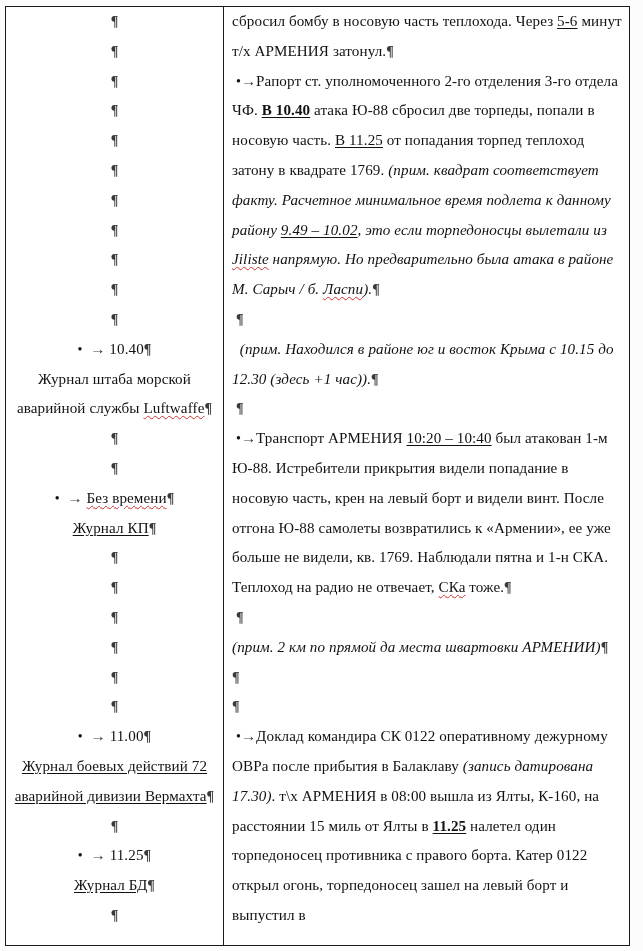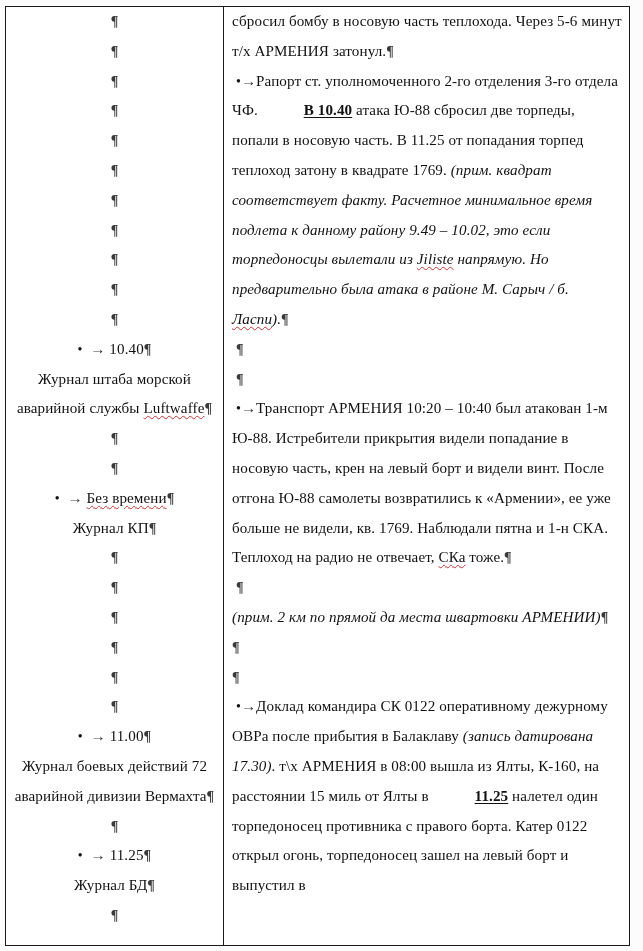--- a/index.html
+++ b/index.html
@@ -55,22 +55,22 @@
 
   
   .pilcrow{
     color:#3a3a3a;
     font-family:"Liberation Serif", serif;
     font-weight:bold;
     font-size:14px;
   } 
   .arrow{ color:#3a3a3a; }
   .i{ font-style:italic; }
-  .u{ text-underline-offset:2px;text-align:right; }
-  .bu{ font-weight:bold; text-decoration:underline; text-underline-offset:2px;margin-left:42px;}
+  .u{ text-decoration:underline; text-underline-offset:2px;text-align:right; }
+  .bu{ font-weight:bold; text-decoration:underline; text-underline-offset:2px;}
 
   
   .sq{
     text-decoration:underline;
     text-decoration-style:wavy;
     text-decoration-color:#d03030;
     text-decoration-thickness:1px;
     text-underline-offset:2px;
   }
 
@@ -157,20 +157,23 @@
       <p class="pR">
         <span>сбросил бомбу в носовую часть теплохода. Через </span><span class="u">5-6</span><span> минут т/х АРМЕНИЯ затонул.</span><span class="pilcrow">¶</span>
       </p>
 
       <p class="pR">
         &nbsp;<span class="bullet">•</span><span class="arrow">→</span><span>Рапорт ст. уполномоченного 2-го отделения 3-го отдела ЧФ. </span><span class="bu">В 10.40</span><span> атака Ю-88 сбросил две торпеды, попали в носовую часть. </span><span class="u">В 11.25</span><span> от попадания торпед теплоход затону в квадрате 1769. </span><span class="i">(прим. квадрат соответствует факту. Расчетное минимальное время подлета к данному району </span><span class="i u">9.49 – 10.02</span><span class="i">, это если торпедоносцы вылетали из </span><span class="i sq">Jiliste</span><span class="i"> напрямую. Но предварительно была атака в районе М. Сарыч / б. </span><span class="i sq">Ласпи</span><span class="i">).</span><span class="pilcrow">¶</span>
       </p>
 
       <p class="pR">&nbsp;<span class="pilcrow">¶</span></p>
 
+      <p class="pR">
+        &nbsp;&nbsp;<span class="i">(прим. Находился в районе юг и восток Крыма с 10.15 до 12.30 (здесь +1 час)).</span><span class="pilcrow">¶</span>
+      </p>
 
       <p class="pR">&nbsp;<span class="pilcrow">¶</span></p>
 
       <p class="pR">
         &nbsp;<span class="bullet">•</span><span class="arrow">→</span><span>Транспорт АРМЕНИЯ </span><span class="u">10:20 – 10:40</span><span> был атакован 1-м Ю-88. Истребители прикрытия видели попадание в носовую часть, крен на левый борт и видели винт. После отгона Ю-88 самолеты возвратились к «Армении», ее уже больше не видели, кв. 1769. Наблюдали пятна и 1-н СКА. Теплоход на радио не отвечает, </span><span class="sq">СКа</span><span> тоже.</span><span class="pilcrow">¶</span>
       </p>
 
       <p class="pR">&nbsp;<span class="pilcrow">¶</span></p>
 
       <p class="pR">

